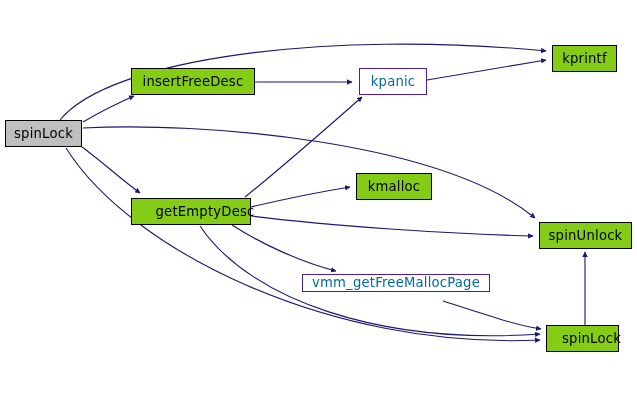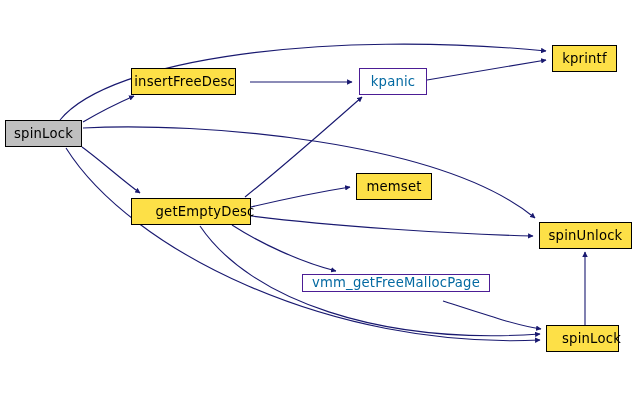--- a/index.html
+++ b/index.html
@@ -25,21 +25,21 @@
   .node {
     position: absolute;
     box-sizing: border-box;
     display: flex;
     align-items: center;
     justify-content: center;
     font-size: 13.2px;
     line-height: 1;
     letter-spacing: 0.2px;
     white-space: nowrap;
-    background: #fde047;
+    background: #84cc16;
     border: 1px solid #000000;
     color: #000000;
     z-index: 5;
   }
   .node.current {
     background: #bfbfbf;
     border: 1px solid #000000;
     color: #000000;
   }
   .node.highlight {
@@ -74,34 +74,34 @@
         <path d="M 443,301 C 480,313 515,325 541,329" marker-end="url(#arrow)" stroke="#191970"></path>
         <path d="M 427,80 L 546,60" marker-end="url(#arrow)" stroke="#191970"></path>
         <path d="M 585,325 C 585,300 585,275 585,252" marker-end="url(#arrow)" stroke="#191970"></path>
       </g>
   </svg>
 
   <div id="node-layer">
       <div class="node current" style="left: 5px; top: 120px; width: 77px; height: 27px;">
         <span>spinLock</span>
       </div>
-      <div class="node" style="left: 131px; top: 68px; width: 105px; height: 27px; justify-content: flex-end;">
+      <div class="node" style="left: 131px; top: 68px; width: 124px; height: 27px;">
         <span>insertFreeDesc</span>
       </div>
       <div class="node highlight" style="left: 359px; top: 68px; width: 68px; height: 27px;">
         <span>kpanic</span>
       </div>
       <div class="node" style="left: 552px; top: 45px; width: 65px; height: 27px;">
         <span>kprintf</span>
       </div>
       <div class="node" style="left: 131px; top: 198px; width: 120px; height: 27px; padding-left: 28px;">
         <span>getEmptyDesc</span>
       </div>
       <div class="node" style="left: 356px; top: 173px; width: 76px; height: 27px;">
-        <span>memset</span>
+        <span>kmalloc</span>
       </div>
       <div class="node" style="left: 539px; top: 222px; width: 93px; height: 27px;">
         <span>spinUnlock</span>
       </div>
       <div class="node highlight" style="left: 302px; top: 274px; width: 188px; height: 18px;">
         <span>vmm_getFreeMallocPage</span>
       </div>
       <div class="node" style="left: 546px; top: 325px; width: 73px; height: 27px; padding-left: 18px;">
         <span>spinLock</span>
       </div>

